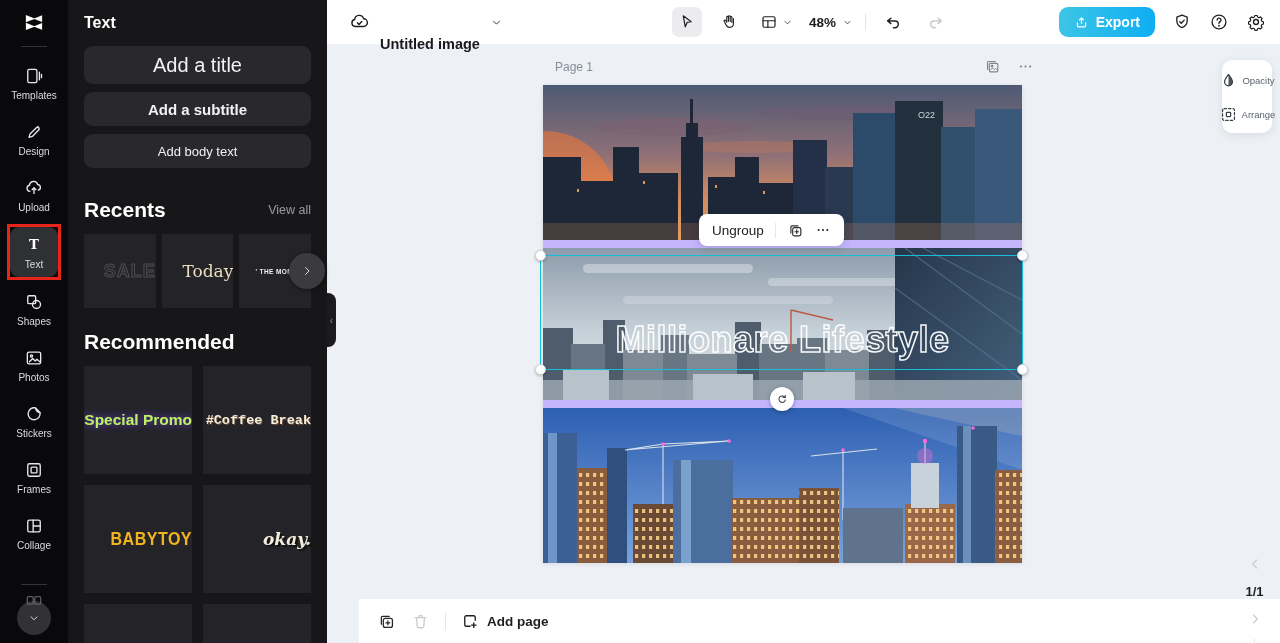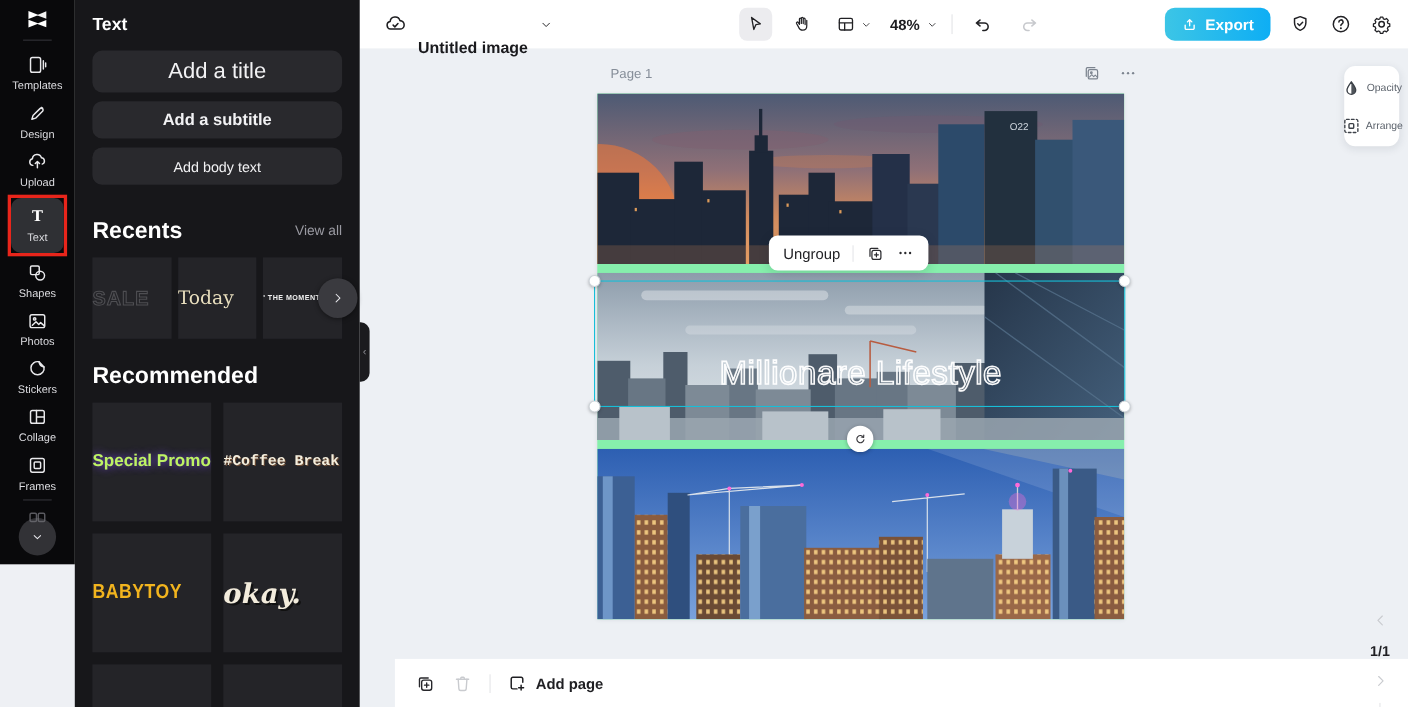--- a/index.html
+++ b/index.html
@@ -2,21 +2,21 @@
 <html><head>
 <meta charset="utf-8">
 <style>
   * { box-sizing: border-box; margin: 0; padding: 0; }
   html,body { width:1280px; height:643px; overflow:hidden; background:#eef0f4;
     font-family:"Liberation Sans","DejaVu Sans",sans-serif; }
   svg.ic { display:block; fill:none; stroke:currentColor; stroke-width:1.6;
     stroke-linecap:round; stroke-linejoin:round; }
 
   
-  .rail { position:absolute; left:0; top:0; width:68px; height:513px; background:#09090b;
+  .rail { position:absolute; left:0; top:0; width:68px; height:643px; background:#09090b;
     display:flex; flex-direction:column; align-items:center; z-index:30; }
   .rail-logo { height:44px; display:flex; align-items:center; color:#fff; }
   .rail-divider { width:26px; height:1px; background:#333338; margin:2px 0 8px; }
   .rail-item { width:60px; height:56px; display:flex; flex-direction:column; align-items:center;
     justify-content:center; gap:4px; color:#e9e9ec; cursor:pointer; border-radius:10px; }
   .rail-item .lbl { font-size:10px; color:#dcdce0; }
   .rail-hl { border:3px solid #e8251b; margin:1px 0; }
   .rail-hl .rail-item { background:#2f3034; height:50px; width:48px; border-radius:9px; }
   .rail-bottom { margin-top:auto; width:100%; display:flex; flex-direction:column; align-items:center; }
   .rail-more-partial { color:#6e6e74; margin-bottom:-8px; opacity:.8; }
@@ -30,38 +30,38 @@
   .add-btn { width:100%; background:#29292d; border:none; border-radius:9px; color:#f2f2f4;
     cursor:pointer; margin-bottom:8px; font-family:inherit; }
   .add-btn.t1 { height:38px; font-size:20px; font-weight:400; }
   .add-btn.t2 { height:34px; font-size:15px; font-weight:700; }
   .add-btn.t3 { height:34px; font-size:13px; font-weight:500; }
   .sec-head { display:flex; justify-content:space-between; align-items:center; margin:22px 0 12px; }
   .sec-title { color:#fff; font-size:21px; font-weight:700; }
   .view-all { color:#9a9aa2; font-size:12.5px; cursor:pointer; }
   .recents-row { position:relative; display:flex; gap:6px; }
   .tile { background:#242428; border-radius:0; display:flex; align-items:center;
-    justify-content:flex-start; cursor:pointer; overflow:hidden; }
+    justify-content:flex-end; cursor:pointer; overflow:hidden; }
   .tile-s { width:72px; height:74px; }
   .tile-l { width:108px; height:108px; }
   .reco-grid { display:flex; flex-wrap:wrap; gap:11px; }
   .scroll-btn { position:absolute; right:-14px; top:19px; width:36px; height:36px; border-radius:50%;
     background:#3a3a3f; color:#e8e8ec; display:flex; align-items:center; justify-content:center;
     cursor:pointer; box-shadow:0 1px 5px rgba(0,0,0,.45); }
   .tx-sale { font-weight:800; font-size:18px; letter-spacing:1px; color:transparent;
     -webkit-text-stroke:1px #4e4e52; }
   .tx-today { font-family:"DejaVu Serif",serif; font-size:17px; color:#e9dfbe; }
   .tx-moment { font-size:6.5px; font-weight:700; color:#f0f0f0; letter-spacing:.4px; white-space:nowrap; }
   .tx-promo { font-size:15.5px; font-weight:700; color:#bef264;
     text-shadow:0 0 8px rgba(122,72,245,.9); }
   .tx-coffee { font-family:Liberation Mono, monospace; font-size:13.5px; font-weight:700; color:#f4eedd;
     text-shadow:1px 1px 0 #6b4a33; }
   .tx-baby { font-size:16px; font-weight:800; color:#f2b41e; letter-spacing:.5px;
     transform:scaleY(1.15); }
-  .tx-okay { font-family:"DejaVu Serif",serif; font-style:italic; font-weight:700; font-size:25px;
+  .tx-okay { font-family:"DejaVu Serif",serif; font-style:italic; font-weight:700; font-size:17px;
     color:#f3ecdc; text-shadow:2px 2px 0 #111; }
   .tile.cut { align-items:flex-end; }
 
   
   .main { position:absolute; left:327px; top:0; right:0; height:643px; background:#edf0f4; }
   .collapse-tab { position:absolute; left:0; top:293px; width:9px; height:54px; background:#1b1b1e;
     border-radius:0 8px 8px 0; color:#8a8a90; font-size:10px; display:flex; align-items:center;
     justify-content:center; cursor:pointer; z-index:5; }
 
   
@@ -80,25 +80,25 @@
   .tb-right { position:absolute; right:14px; display:flex; align-items:center; gap:17px; color:#222226; }
   .export-btn { display:flex; align-items:center; gap:7px; height:30px; padding:0 15px;
     border:none; border-radius:9px; color:#fff; font-size:14px; font-weight:700; cursor:pointer;
     font-family:inherit; background:linear-gradient(90deg,#3cc5e6,#0eaef4); }
 
   
   .page-head { position:absolute; left:228px; top:58px; width:479px; display:flex;
     align-items:center; color:#7c848f; }
   .page-label { font-size:12px; color:#868e99; }
   .page-head-icons { margin-left:auto; display:flex; gap:16px; align-items:center; cursor:pointer; }
-  .page { position:absolute; left:216px; top:85px; width:479px; height:478px; background:#86efac;
+  .page { position:absolute; left:216px; top:85px; width:479px; height:478px; background:#c4b5fd;
     box-shadow:0 1px 4px rgba(30,40,60,.10); }
   .page svg.art { position:absolute; left:0; display:block; }
   .overlay-text { position:absolute; left:-2px; top:163px; width:483px; height:184px;
-    display:flex; align-items:center; justify-content:center; font-size:30px; font-weight:400;
+    display:flex; align-items:center; justify-content:center; font-size:36px; font-weight:700;
     letter-spacing:.5px; white-space:nowrap; color:transparent;
     -webkit-text-stroke:1.5px rgba(255,255,255,.96); }
 
   
   .sel-box { position:absolute; left:213px; top:255px; width:483px; height:115px;
     border:1.6px solid #17bed8; z-index:6; }
   .handle { position:absolute; width:11px; height:11px; border-radius:50%; background:#fff;
     border:1px solid #cdd3d8; box-shadow:0 1px 3px rgba(0,0,0,.25); cursor:pointer; }
   .h-tl{left:-6px;top:-6px} .h-tr{right:-6px;top:-6px} .h-bl{left:-6px;bottom:-6px} .h-br{right:-6px;bottom:-6px}
   .rotate-handle { position:absolute; left:50%; transform:translateX(-50%); top:calc(100% + 18px);
@@ -195,31 +195,31 @@
   </div>
   <div class="rail-item">
     <svg class="ic" width="20" height="20" viewBox="0 0 24 24">
       <path d="M13.8 4.7 A7.2 7.2 0 1 0 19.2 10.3"></path>
       <path d="M13.8 4.7 c.4 3 2.4 5.1 5.4 5.6 M13.8 4.7 L19.2 10.3"></path>
     </svg>
     <span class="lbl">Stickers</span>
   </div>
   <div class="rail-item">
     <svg class="ic" width="20" height="20" viewBox="0 0 24 24">
+      <rect x="4.5" y="4.5" width="15" height="15" rx="2"></rect>
+        <rect x="8.5" y="8.5" width="7" height="7" rx="1"></rect>
+    </svg>
+    <span class="lbl">Frames</span>
+  </div>
+  <div class="rail-item">
+    <svg class="ic" width="20" height="20" viewBox="0 0 24 24">
       <rect x="4.5" y="5" width="15" height="14" rx="2"></rect>
         <path d="M11 5 V19 M11 12 H19.5"></path>
     </svg>
     <span class="lbl">Collage</span>
-  </div>
-  <div class="rail-item">
-    <svg class="ic" width="20" height="20" viewBox="0 0 24 24">
-      <rect x="4.5" y="4.5" width="15" height="15" rx="2"></rect>
-        <rect x="8.5" y="8.5" width="7" height="7" rx="1"></rect>
-    </svg>
-    <span class="lbl">Frames</span>
   </div>
 
   <div class="rail-bottom">
     <div class="rail-divider"></div>
     <svg class="ic rail-more-partial" width="20" height="14" viewBox="0 0 24 14">
       <rect x="4" y="3" width="7" height="9" rx="1.5"></rect>
         <rect x="13" y="3" width="7" height="9" rx="1.5"></rect>
     </svg>
     <div class="rail-collapse">
       <svg class="ic" width="14" height="14" viewBox="0 0 24 24">

